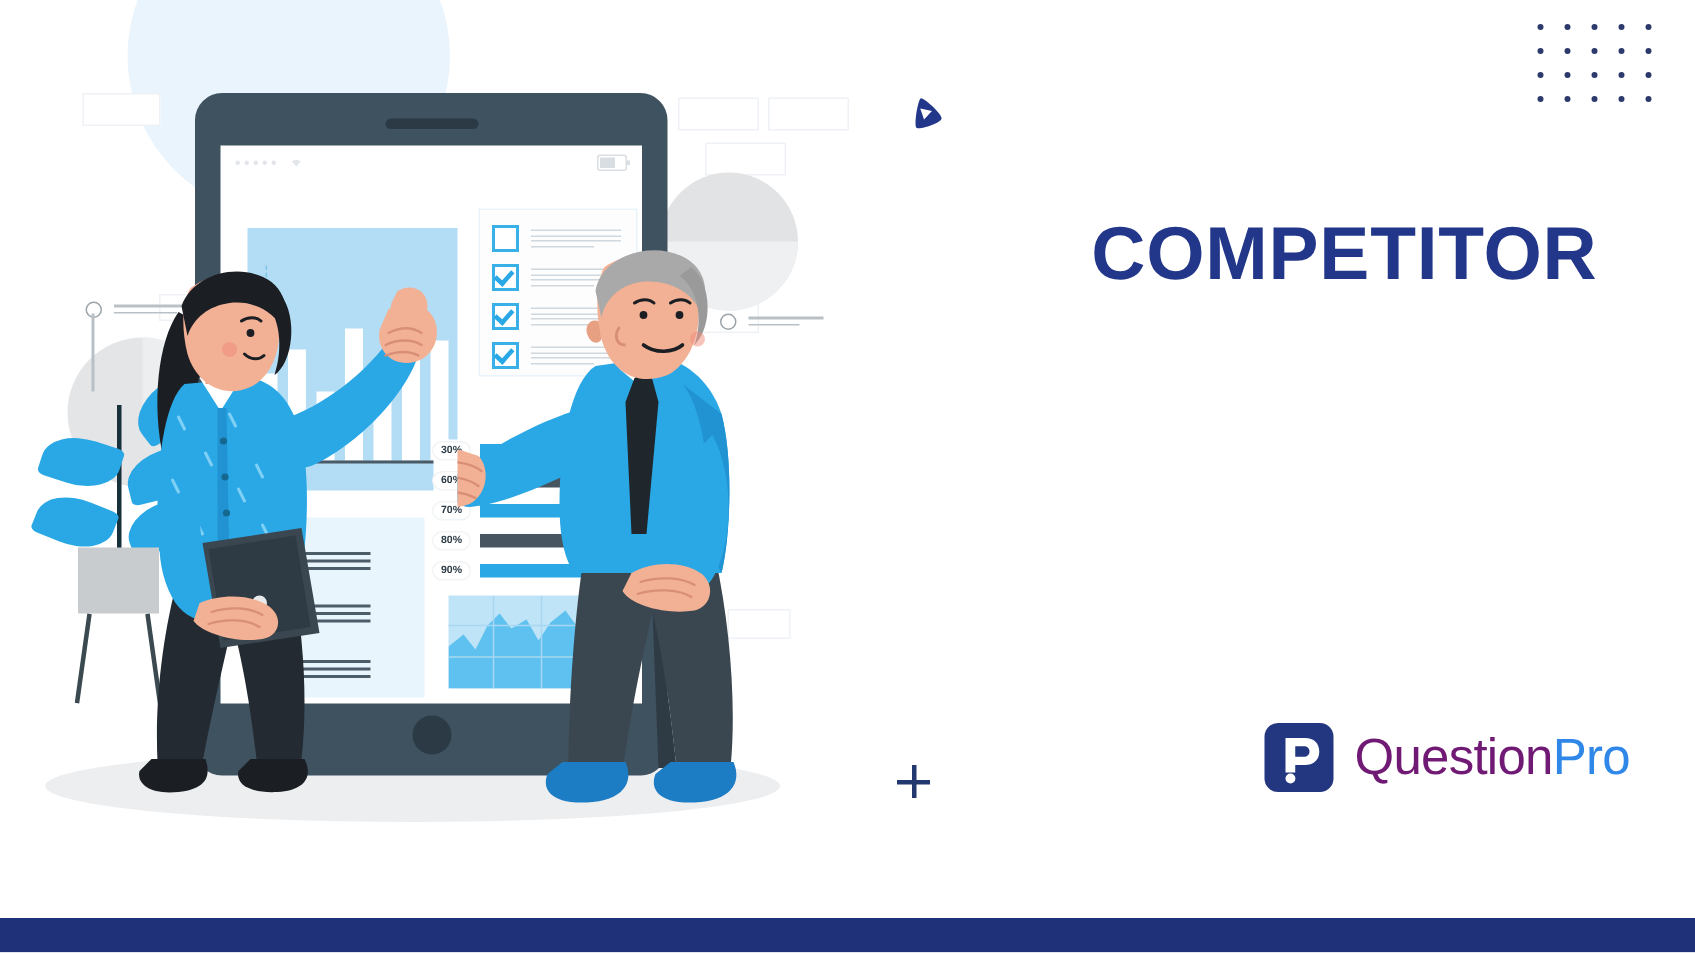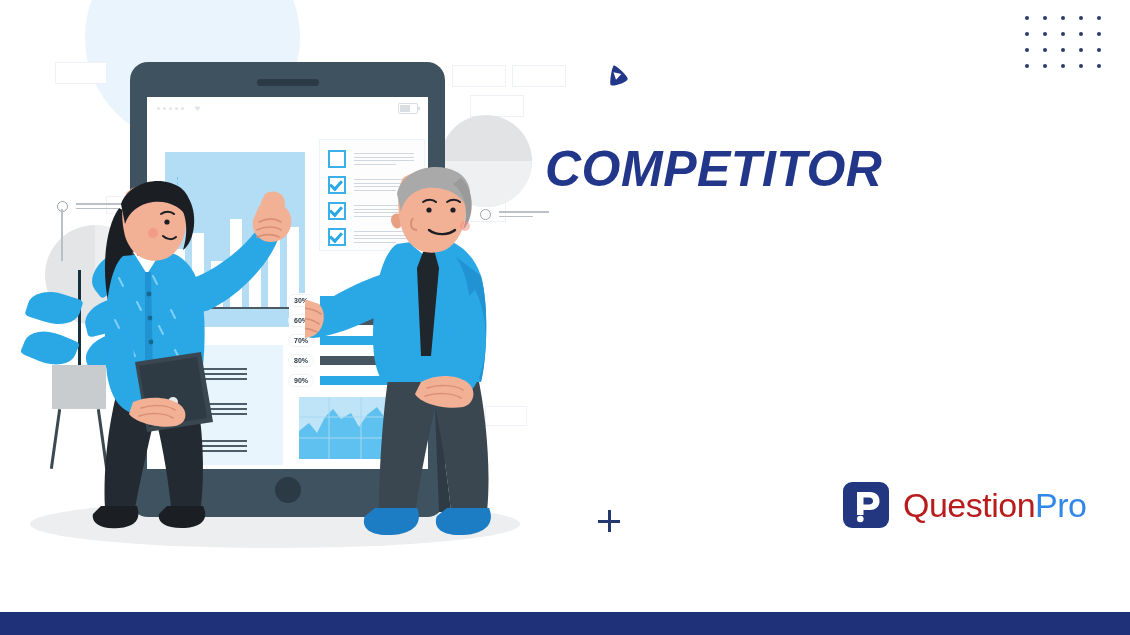--- a/index.html
+++ b/index.html
@@ -23,42 +23,42 @@
 
   .plus-mark{position:absolute;left:598px;top:510px;width:22px;height:22px;}
   .plus-mark:before,.plus-mark:after{content:"";position:absolute;background:#23386e;}
   .plus-mark:before{left:0;top:9.5px;width:22px;height:3px;}
   .plus-mark:after{left:9.5px;top:0;width:3px;height:22px;}
 
   .tri-mark{position:absolute;left:605px;top:63px;width:24px;height:24px;transform:rotate(-18deg);}
 
   
   .headline{
-    position:absolute;left:545px;top:145px;width:540px;
+    position:absolute;left:525px;top:145px;width:540px;
+    text-align:right;
     line-height:0.97;
     letter-spacing:0.5px;
-    font-style:italic;
   }
   .headline .l1,.headline .l2{
     display:block;font-size:50px;font-weight:bold;color:#23378a;
     white-space:nowrap;
   }
   .headline .l3{
     display:block;font-size:50px;font-weight:bold;color:#2680eb;
     white-space:nowrap;
   }
 
   
   .logo{position:absolute;left:843px;top:482px;display:flex;align-items:center;gap:14px;}
   .logo-mark{
     width:46px;height:46px;border-radius:9px;background:#22377f;
     position:relative;flex:none;
   }
   .logo-text{font-size:34px;font-weight:normal;letter-spacing:-0.5px;}
-  .logo-text .q{color:#b91c1c;}
+  .logo-text .q{color:#701a75;}
   .logo-text .p{color:#2f87e8;}
 
   
   .bottom-bar{position:absolute;left:0;bottom:0;width:1130px;height:23px;background:#1f3178;}
 
   
   .illus{position:absolute;left:0;top:0;width:580px;height:615px;}
   .ground-shadow{
     position:absolute;left:30px;top:500px;width:490px;height:48px;border-radius:50%;
     background:#eceef0;

